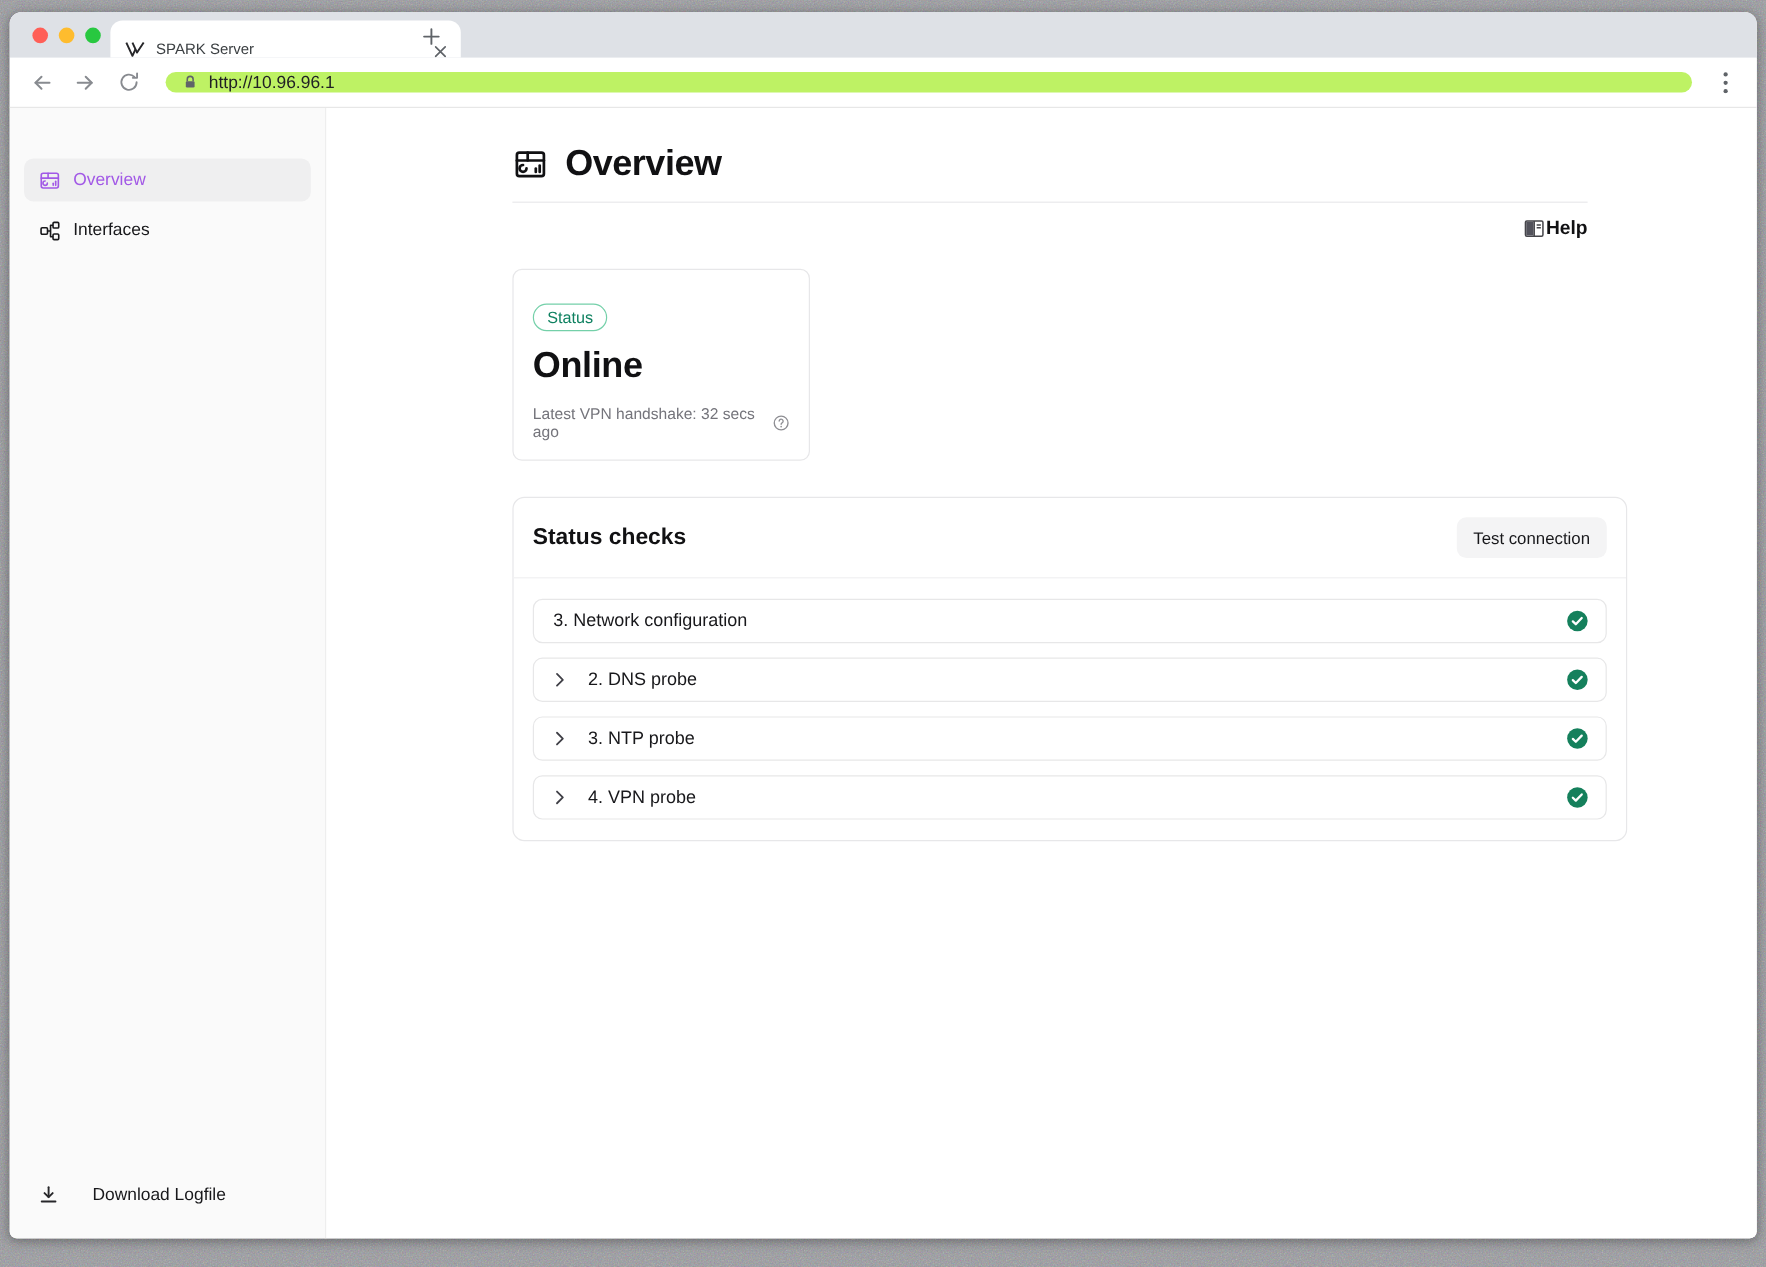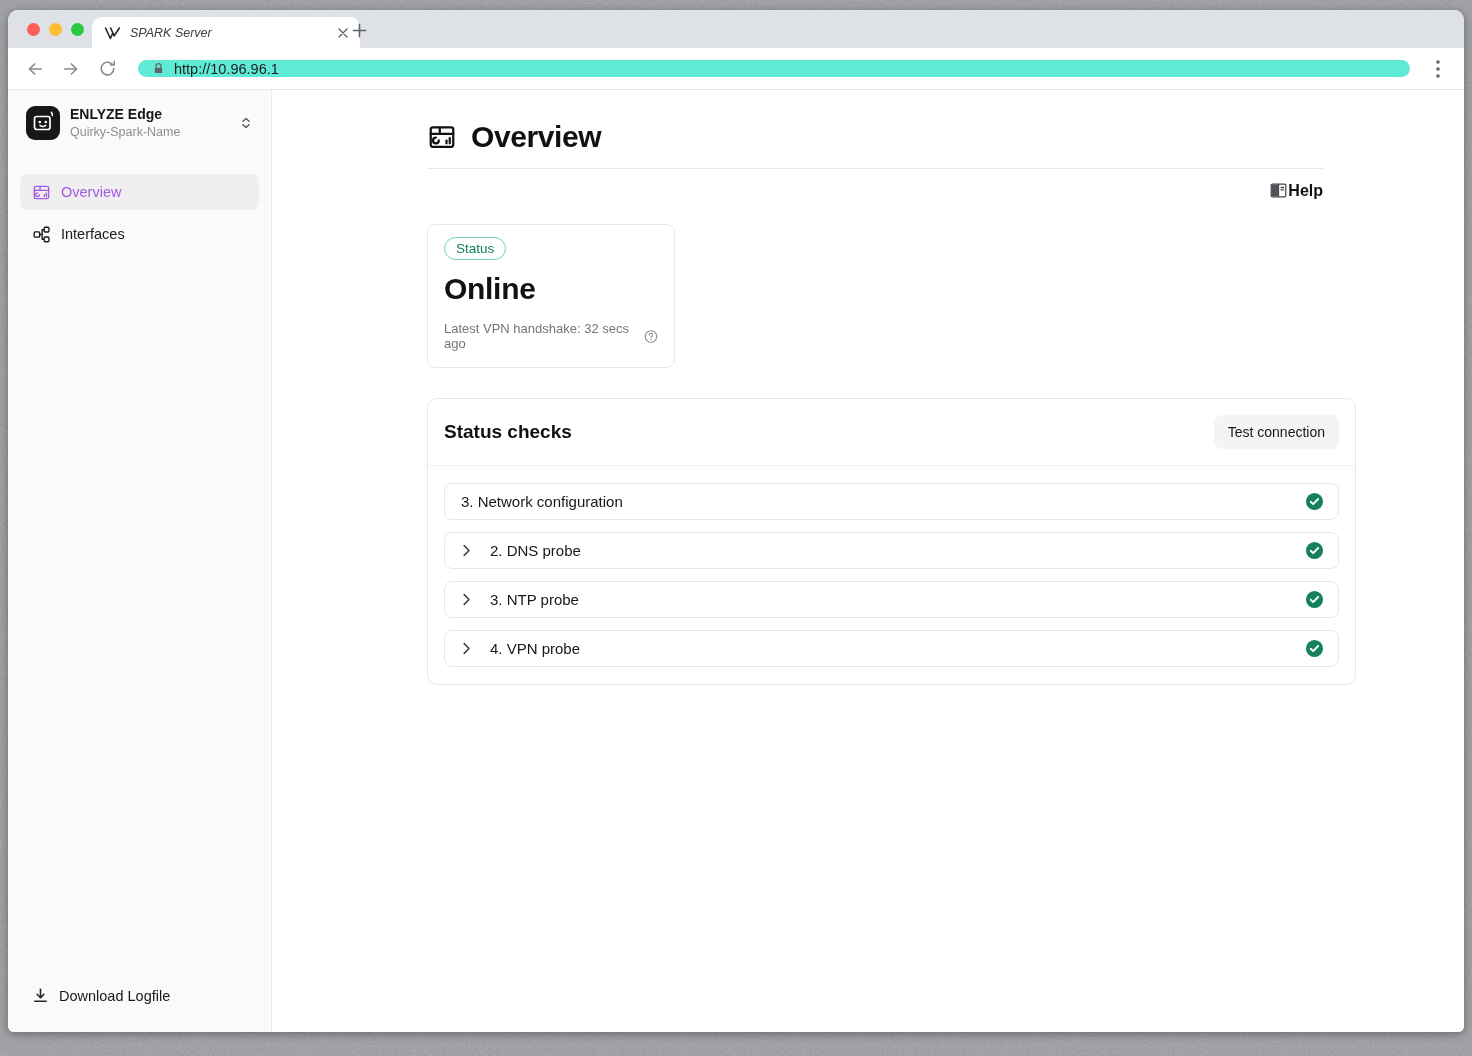--- a/index.html
+++ b/index.html
@@ -9,55 +9,55 @@
 
   
   .window { position:absolute; left:8px; top:10px; width:1456px; height:1022px;
             border-radius:10px 10px 6px 6px; overflow:hidden; background:#fff;
             box-shadow:0 2px 10px rgba(0,0,0,.35); display:flex; flex-direction:column; }
 
   .tab-strip { height:38px; background:#DEE1E6; position:relative; flex:0 0 auto; }
   .traffic-lights { position:absolute; left:19px; top:13px; display:flex; gap:9px; }
   .tl { width:13px; height:13px; border-radius:50%; display:inline-block; }
   .tl.red { background:#FF5F57; } .tl.yellow { background:#FEBC2E; } .tl.green { background:#28C840; }
-  .tab { position:absolute; left:84px; bottom:0; width:268px; height:31px; background:#fff;
-         border-radius:10px 10px 0 0; display:flex; align-items:center; padding:0 12px; gap:9px;font-style:italic; }
+  .tab { position:absolute; left:84px; bottom:0; width:292px; height:31px; background:#fff;
+         border-radius:10px 10px 0 0; display:flex; align-items:flex-end; padding:0 12px; gap:9px; }
   .tab-title { font-size:12.5px; color:#3C4043; flex:1; white-space:nowrap; overflow:hidden; }
   .tab-close { display:flex; align-items:center; cursor:pointer; }
   .new-tab { position:absolute; left:338px; top:7px; width:26px; height:26px; display:flex; align-items:center; justify-content:center; border-radius:50%; }
 
   .toolbar { height:42px; background:#fff; display:flex; align-items:center; padding:0 14px; gap:10px; border-bottom:1px solid #E7E7E7; flex:0 0 auto; }
   .nav-btn { width:26px; height:26px; display:flex; align-items:center; justify-content:center; }
-  .omnibox { flex:1; height:17px; margin:0 6px 0 8px; background:#5eead4; border-radius:15px;
+  .omnibox { flex:1; height:17px; margin:0 6px 0 8px; background:#bef264; border-radius:15px;
              display:flex; align-items:center; padding:0 14px; gap:9px; }
   .url { font-size:14.5px; color:#202124; }
   .kebab { width:24px; height:24px; display:flex; align-items:center; justify-content:center; }
 
   
   .app { flex:1; display:flex; min-height:0; }
   .sidebar { width:264px; background:#FAFAFA; border-right:1px solid #EBEBEC; display:flex; flex-direction:column; padding:12px 12px 22px; flex:0 0 auto; }
   .org { display:flex; align-items:center; gap:10px; padding:4px 6px; border-radius:8px; cursor:pointer; }
   .org-logo { width:34px; height:34px; background:#17171A; border-radius:9px; display:flex; align-items:center; justify-content:center; flex:0 0 auto; }
   .org-text { flex:1; min-width:0; }
   .org-name { font-size:14px; font-weight:700; color:#17171A; line-height:1.25; }
   .org-sub { font-size:12.5px; color:#8E8E93; line-height:1.3; }
   .nav { margin-top:30px; display:flex; flex-direction:column; gap:6px; }
   .nav-item { height:36px; border-radius:8px; display:flex; align-items:center; gap:10px; padding:0 12px; font-size:14.5px; color:#18181B; cursor:pointer; }
   .nav-item.active { background:#EFEFF0; color:#A259E6; }
   .nav-item .ic { display:flex; align-items:center; }
-  .sidebar-footer { margin-top:auto; display:flex; align-items:center; gap:10px; padding:6px 12px; font-size:14.5px; color:#18181B; cursor:pointer; }
+  .sidebar-footer { margin-top:auto; display:flex; align-items:center; gap:28px; padding:6px 12px; font-size:14.5px; color:#18181B; cursor:pointer; }
 
   .main { flex:1; background:#fff; padding:30px 108px 0 155px; overflow:hidden; }
   .page-head { display:flex; align-items:center; gap:14px; }
   .page-title { font-size:30px; font-weight:700; color:#111113; letter-spacing:-.4px; }
   .head-divider { height:1px; background:#E9E9EB; margin-top:14px; margin-right:33px; }
   .help-row { display:flex; justify-content:flex-end; margin-top:12px; margin-right:33px; }
   .help-link { display:flex; align-items:center; gap:0; font-size:16px; font-weight:600; color:#111113; cursor:pointer; }
 
-  .status-card { margin-top:24px; width:248px; border:1px solid #E7E7E9; border-radius:8px; padding:12px 16px 16px; background:#fff; }
+  .status-card { margin-top:24px; width:248px; border:1px solid #E7E7E9; border-radius:8px; padding:28px 16px 16px; background:#fff; }
   .status-badge { display:inline-flex; align-items:center; border:1.3px solid #74D0A9; color:#0E8160; border-radius:999px; padding:3px 11px; font-size:13.5px; font-weight:500; background:#fff; }
   .status-value { font-size:30px; font-weight:700; color:#111113; margin-top:12px; letter-spacing:-.3px; }
   .status-sub { margin-top:15px; display:flex; align-items:center; gap:5px; font-size:13px; color:#74747B; }
 
   .checks-card { margin-top:30px; border:1px solid #E7E7E9; border-radius:10px; background:#fff; }
   .checks-head { display:flex; align-items:center; justify-content:space-between; padding:16px 16px; border-bottom:1px solid #F1F1F2; }
   .checks-title { font-size:19px; font-weight:700; color:#111113; }
   .btn-secondary { background:#F4F4F5; border:none; border-radius:8px; padding:9px 14px; font-size:14px; font-weight:500; color:#18181B; font-family:Liberation Sans, sans-serif; cursor:pointer; }
   .checks-body { padding:17px 16px; display:flex; flex-direction:column; gap:12px; }
   .check-row { border:1px solid #E7E7E8; border-radius:8px; height:37px; display:flex; align-items:center; padding:0 14px; font-size:15px; color:#18181B; background:#fff; }
@@ -133,39 +133,20 @@
           <circle cx="2" cy="2" r="1.8"></circle>
           <circle cx="2" cy="9" r="1.8"></circle>
           <circle cx="2" cy="16" r="1.8"></circle>
         </svg>
     </span>
   </div>
 
   <div class="app">
 
     <aside class="sidebar">
-      <div class="org">
-        <span class="org-logo">
-          <svg width="34" height="34" viewBox="0 0 34 34" fill="none">
-              <rect x="8.5" y="10.5" width="15.5" height="13" rx="2.3" stroke="#fff" stroke-width="1.7"></rect>
-              <circle cx="13.8" cy="16" r="1.35" fill="#fff"></circle>
-              <circle cx="19.8" cy="16" r="1.35" fill="#fff"></circle>
-              <path d="M13.9 19.4q2.9 2.2 5.8 0" stroke="#fff" stroke-width="1.5" stroke-linecap="round"></path>
-              <path d="M25.3 6.4c.9.9 1.3 2 1.1 3.2" stroke="#fff" stroke-width="1.5" stroke-linecap="round"></path>
-            </svg>
-        </span>
-        <span class="org-text">
-          <div class="org-name">ENLYZE Edge</div>
-          <div class="org-sub">Quirky-Spark-Name</div>
-        </span>
-        <svg width="14" height="14" viewBox="0 0 16 16" fill="none" stroke="#5B5B60" stroke-width="1.7" stroke-linecap="round" stroke-linejoin="round">
-            <path d="M4.5 6L8 2.8 11.5 6"></path>
-            <path d="M4.5 10L8 13.2 11.5 10"></path>
-          </svg>
-      </div>
 
       <nav class="nav">
         <div class="nav-item active">
           <span class="ic">
             <svg width="19" height="19" viewBox="0 0 24 24" fill="none" stroke="currentColor" stroke-width="1.7" stroke-linecap="round">
                 <rect x="3" y="4.2" width="18" height="15.6" rx="2"></rect>
                 <path d="M3 9.4h18"></path>
                 <path d="M10.2 4.2v5.2"></path>
                 <path d="M9.4 14.7a2.3 2.3 0 1 1-2.3-2.3"></path>
                 <path d="M15.6 17v-2.2"></path>

